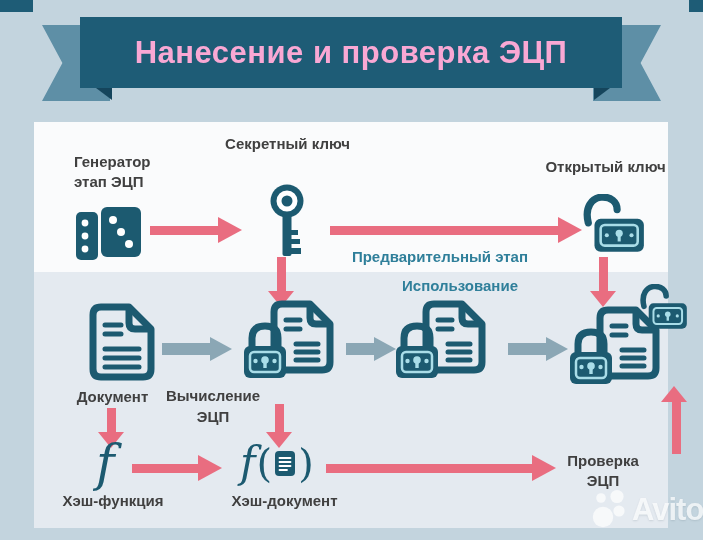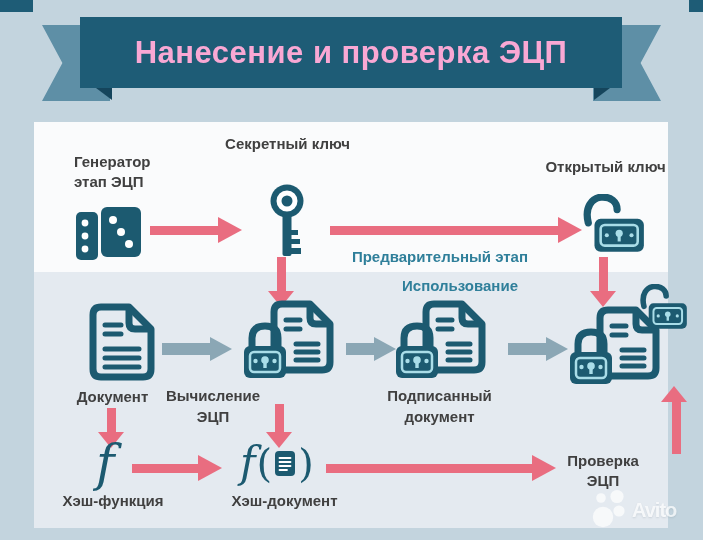--- a/index.html
+++ b/index.html
@@ -48,21 +48,21 @@
 
   .fsym{position:absolute;font-family:"DejaVu Serif","Liberation Serif",serif;font-style:italic;
         color:var(--c-icon,#1c5a70);}
   .fdoc{position:absolute;display:flex;align-items:center;color:var(--c-icon,#1c5a70);
         font-family:"DejaVu Serif","Liberation Serif",serif;}
   .fdoc .fl{font-style:italic;font-size:42px;line-height:42px;margin-right:1px;}
   .fdoc .par{font-size:40px;line-height:40px;font-weight:400;}
   .fdoc svg{margin:0 2px;}
 
   .wm{position:absolute;left:592px;top:489px;display:flex;align-items:center;opacity:.78;}
-  .wm .wtxt{color:rgba(255,255,255,.92);font-size:20px;font-weight:bold;letter-spacing:-1px;
+  .wm .wtxt{color:rgba(255,255,255,.92);font-size:31px;font-weight:bold;letter-spacing:-1px;
             text-shadow:0 1px 2px rgba(90,110,125,.25);margin-left:2px;}
 </style>
 </head>
 <body>
 
 <div class="stage">
 
   <div class="corner" style="left:0;width:33px;"></div>
   <div class="corner" style="left:689px;width:14px;"></div>
 
@@ -166,24 +166,20 @@
     <path class="ic-s" d="M72 4 V18 Q72 24 78 24 H92" stroke-width="7" stroke-linejoin="round"></path>
     <path class="ic-s" d="M48 20 H62 M48 29 H62 M58 44 H80 M58 52 H80 M58 60 H80" stroke-width="5" stroke-linecap="round"></path>
     <path class="ic-s" d="M14 48 V38 Q14 26 27 26 Q40 26 40 38 V48" stroke-width="7"></path>
     <rect class="ic-f" x="6" y="46" width="42" height="32" rx="6"></rect>
     <rect class="lt-s" x="12" y="52" width="30" height="20" rx="4" stroke-width="2.5"></rect>
     <circle class="lt-f" cx="27" cy="60" r="3.8"></circle>
     <rect class="lt-f" x="25.3" y="62" width="3.4" height="6"></rect>
     <circle class="lt-f" cx="17.5" cy="61" r="2.2"></circle>
     <circle class="lt-f" cx="36.5" cy="61" r="2.2"></circle>
   </svg>
-  <div class="lbl ctr" style="left:382px;top:385px;width:115px;line-height:21px;">
-    <span style="display:block;">Подписанный</span>
-    <span style="display:block;">документ</span>
-  </div>
 
   <div class="shaft gray" style="left:508px;top:343px;width:38px;height:12px;"></div>
   <div class="head gr" style="left:546px;top:337px;"></div>
 
   <svg class="abs" style="left:564px;top:306px;" width="104" height="86" viewBox="0 0 104 86">
     <path class="ic-s" d="M44 4 H72 L92 24 V62 Q92 70 84 70 H44 Q36 70 36 62 V12 Q36 4 44 4 Z" stroke-width="7" stroke-linejoin="round"></path>
     <path class="ic-s" d="M72 4 V18 Q72 24 78 24 H92" stroke-width="7" stroke-linejoin="round"></path>
     <path class="ic-s" d="M48 20 H62 M48 29 H62 M58 44 H80 M58 52 H80 M58 60 H80" stroke-width="5" stroke-linecap="round"></path>
     <path class="ic-s" d="M14 48 V38 Q14 26 27 26 Q40 26 40 38 V48" stroke-width="7"></path>
     <rect class="ic-f" x="6" y="46" width="42" height="32" rx="6"></rect>

